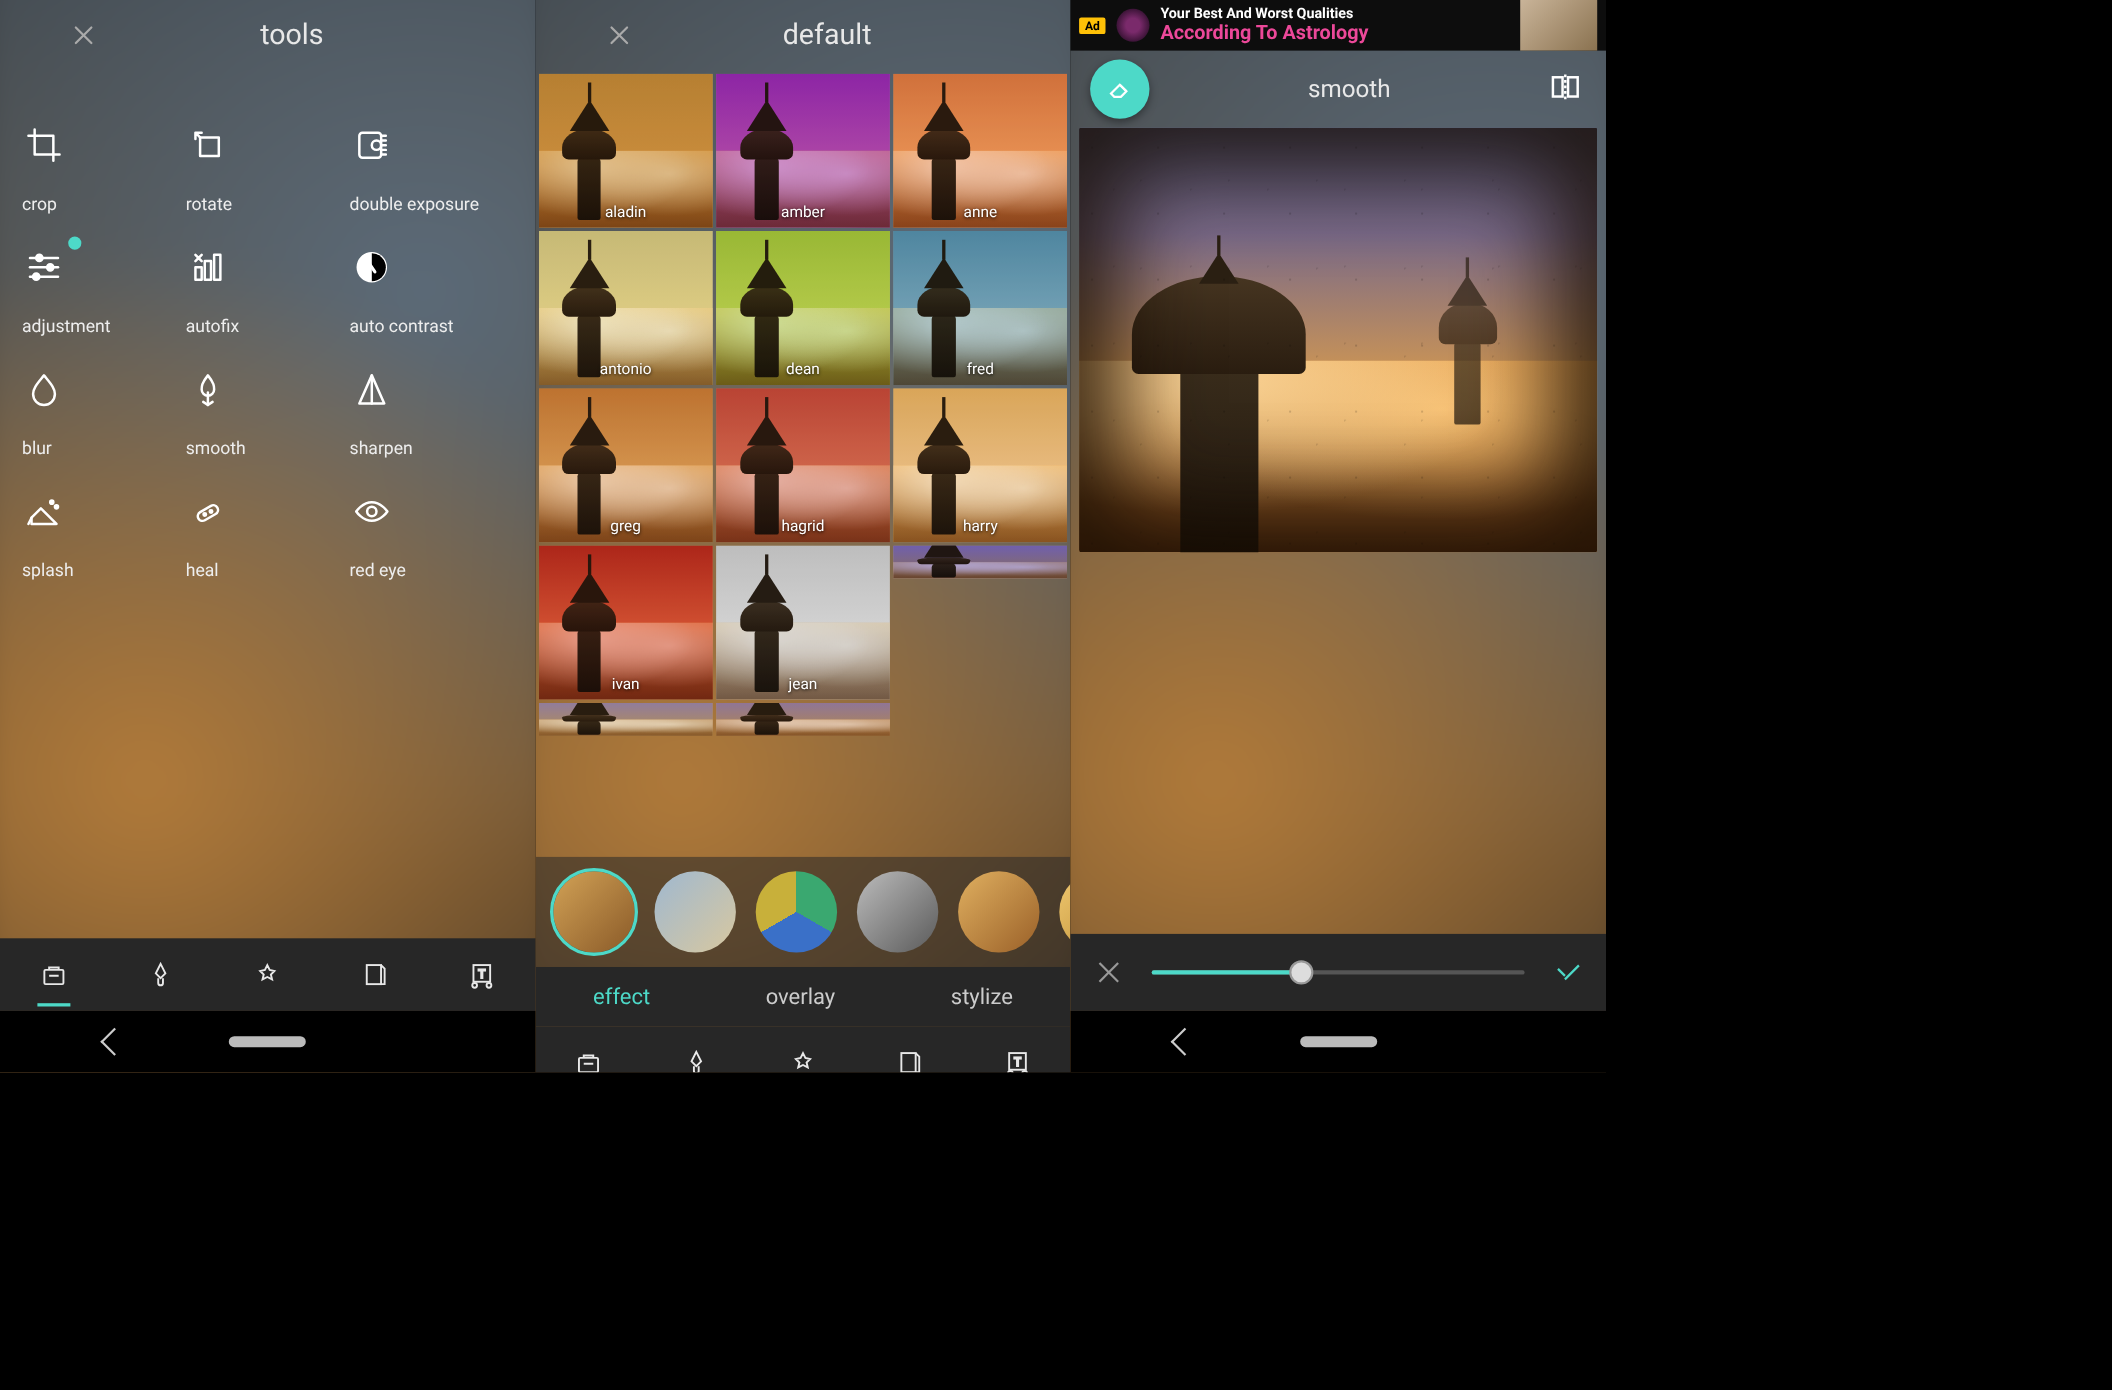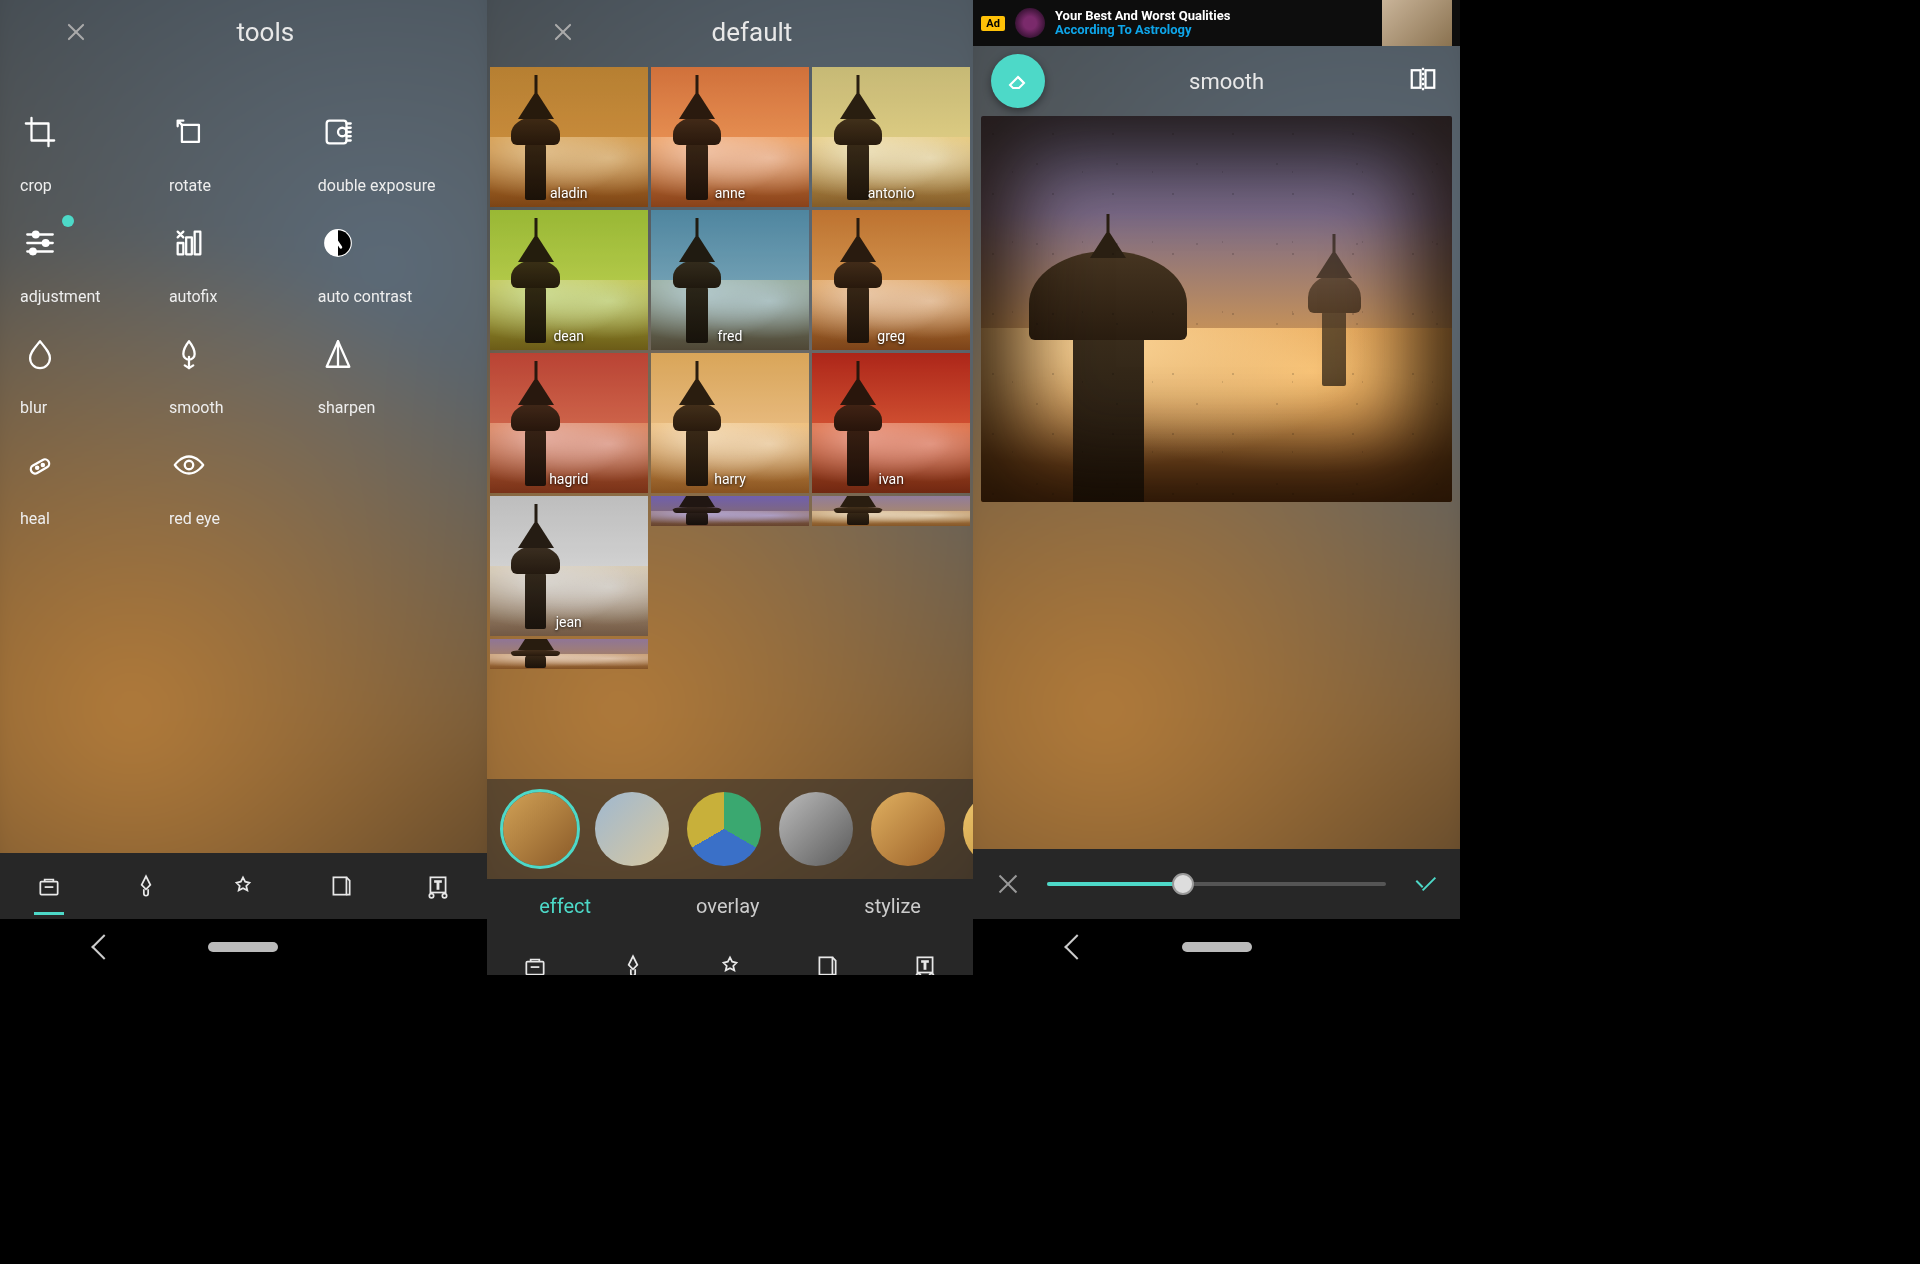--- a/index.html
+++ b/index.html
@@ -91,21 +91,21 @@
   .tabs{height:54px;background:var(--toolbar);display:flex;align-items:center;justify-content:space-around;}
   .tab{font-size:20px;color:#ccc;cursor:pointer;}
   .tab.active{color:var(--accent);}
 
   
   .ad{height:46px;background:#0d0d0d;display:flex;align-items:center;padding:0 8px;gap:10px;}
   .ad-badge{background:#ffc107;color:#000;font-size:11px;font-weight:700;padding:1px 5px;border-radius:2px;}
   .ad-logo{width:30px;height:30px;border-radius:50%;background:radial-gradient(circle,#7a2a6b 30%,#3d1438 70%);}
   .ad-txt{flex:1;}
   .ad-txt .l1{font-size:13px;font-weight:700;color:#fff;line-height:1.1;}
-  .ad-txt .l2{font-size:13px;font-weight:700;color:#0ea5e9;line-height:1.1;}
+  .ad-txt .l2{font-size:18px;font-weight:700;color:#ec4899;line-height:1.1;}
   .ad-img{width:70px;height:100%;background:linear-gradient(135deg,#c9b499,#8a7250);}
 
   .p3-hdr{display:flex;align-items:center;height:70px;padding:0 18px;}
   .erase-btn{width:54px;height:54px;border-radius:50%;background:var(--accent);display:flex;align-items:center;justify-content:center;box-shadow:0 3px 8px rgba(0,0,0,.4);cursor:pointer;}
   .erase-btn svg{stroke:#fff;fill:none;stroke-width:2;}
   .p3-title{flex:1;text-align:center;font-size:22px;}
   .mirror-btn{width:34px;height:34px;cursor:pointer;}
   .mirror-btn svg{stroke:#fff;fill:none;stroke-width:1.8;}
 
   .preview-wrap{padding:0 8px;}
@@ -233,20 +233,31 @@
             <svg viewBox="0 0 24 24" width="34" height="34">
               <path d="M12 3l8 18H4z"></path>
               <line x1="12" y1="3" x2="12" y2="21"></line>
             </svg>
           </div>
           <div class="lbl">sharpen</div>
         </div>
         <div class="tool">
           <div class="ico">
             <svg viewBox="0 0 24 24" width="34" height="34">
+              <path d="M4 16l6-6 10 10H4z"></path>
+              <path d="M4 16l-2 4"></path>
+              <circle cx="17" cy="6" r="1" fill="#fff"></circle>
+              <circle cx="20" cy="9" r="1" fill="#fff"></circle>
+            </svg>
+          </div>
+          <div class="lbl">splash</div>
+        </div>
+        <div class="tool">
+          <div class="ico">
+            <svg viewBox="0 0 24 24" width="34" height="34">
               <rect x="5" y="10" width="14" height="6" rx="3" transform="rotate(-30 12 13)"></rect>
               <circle cx="10" cy="14" r="0.8" fill="#fff"></circle>
               <circle cx="14" cy="12" r="0.8" fill="#fff"></circle>
             </svg>
           </div>
           <div class="lbl">heal</div>
         </div>
         <div class="tool">
           <div class="ico">
             <svg viewBox="0 0 24 24" width="34" height="34">
@@ -317,20 +328,34 @@
             <div class="clouds"></div>
             <div class="tower">
               <div class="pillar"></div>
               <div class="cap"></div>
               <div class="spire"></div>
               <div class="tip"></div>
             </div>
           </div>
           <div class="tint" style="background:rgba(200,140,40,.45)"></div>
           <div class="fname">aladin</div>
+        </div>
+        <div class="fcell">
+          <div class="scene">
+            <div class="sky" style="background:linear-gradient(180deg,#a93bbf,#d070c0 55%,#9a3a90)"></div>
+            <div class="clouds"></div>
+            <div class="tower">
+              <div class="pillar"></div>
+              <div class="cap"></div>
+              <div class="spire"></div>
+              <div class="tip"></div>
+            </div>
+          </div>
+          <div class="tint" style="background:rgba(160,40,180,.45)"></div>
+          <div class="fname">amber</div>
         </div>
         <div class="fcell">
           <div class="scene">
             <div class="sky" style="background:linear-gradient(180deg,#d88a50,#f0b070 55%,#c06a30)"></div>
             <div class="clouds"></div>
             <div class="tower">
               <div class="pillar"></div>
               <div class="cap"></div>
               <div class="spire"></div>
               <div class="tip"></div>

